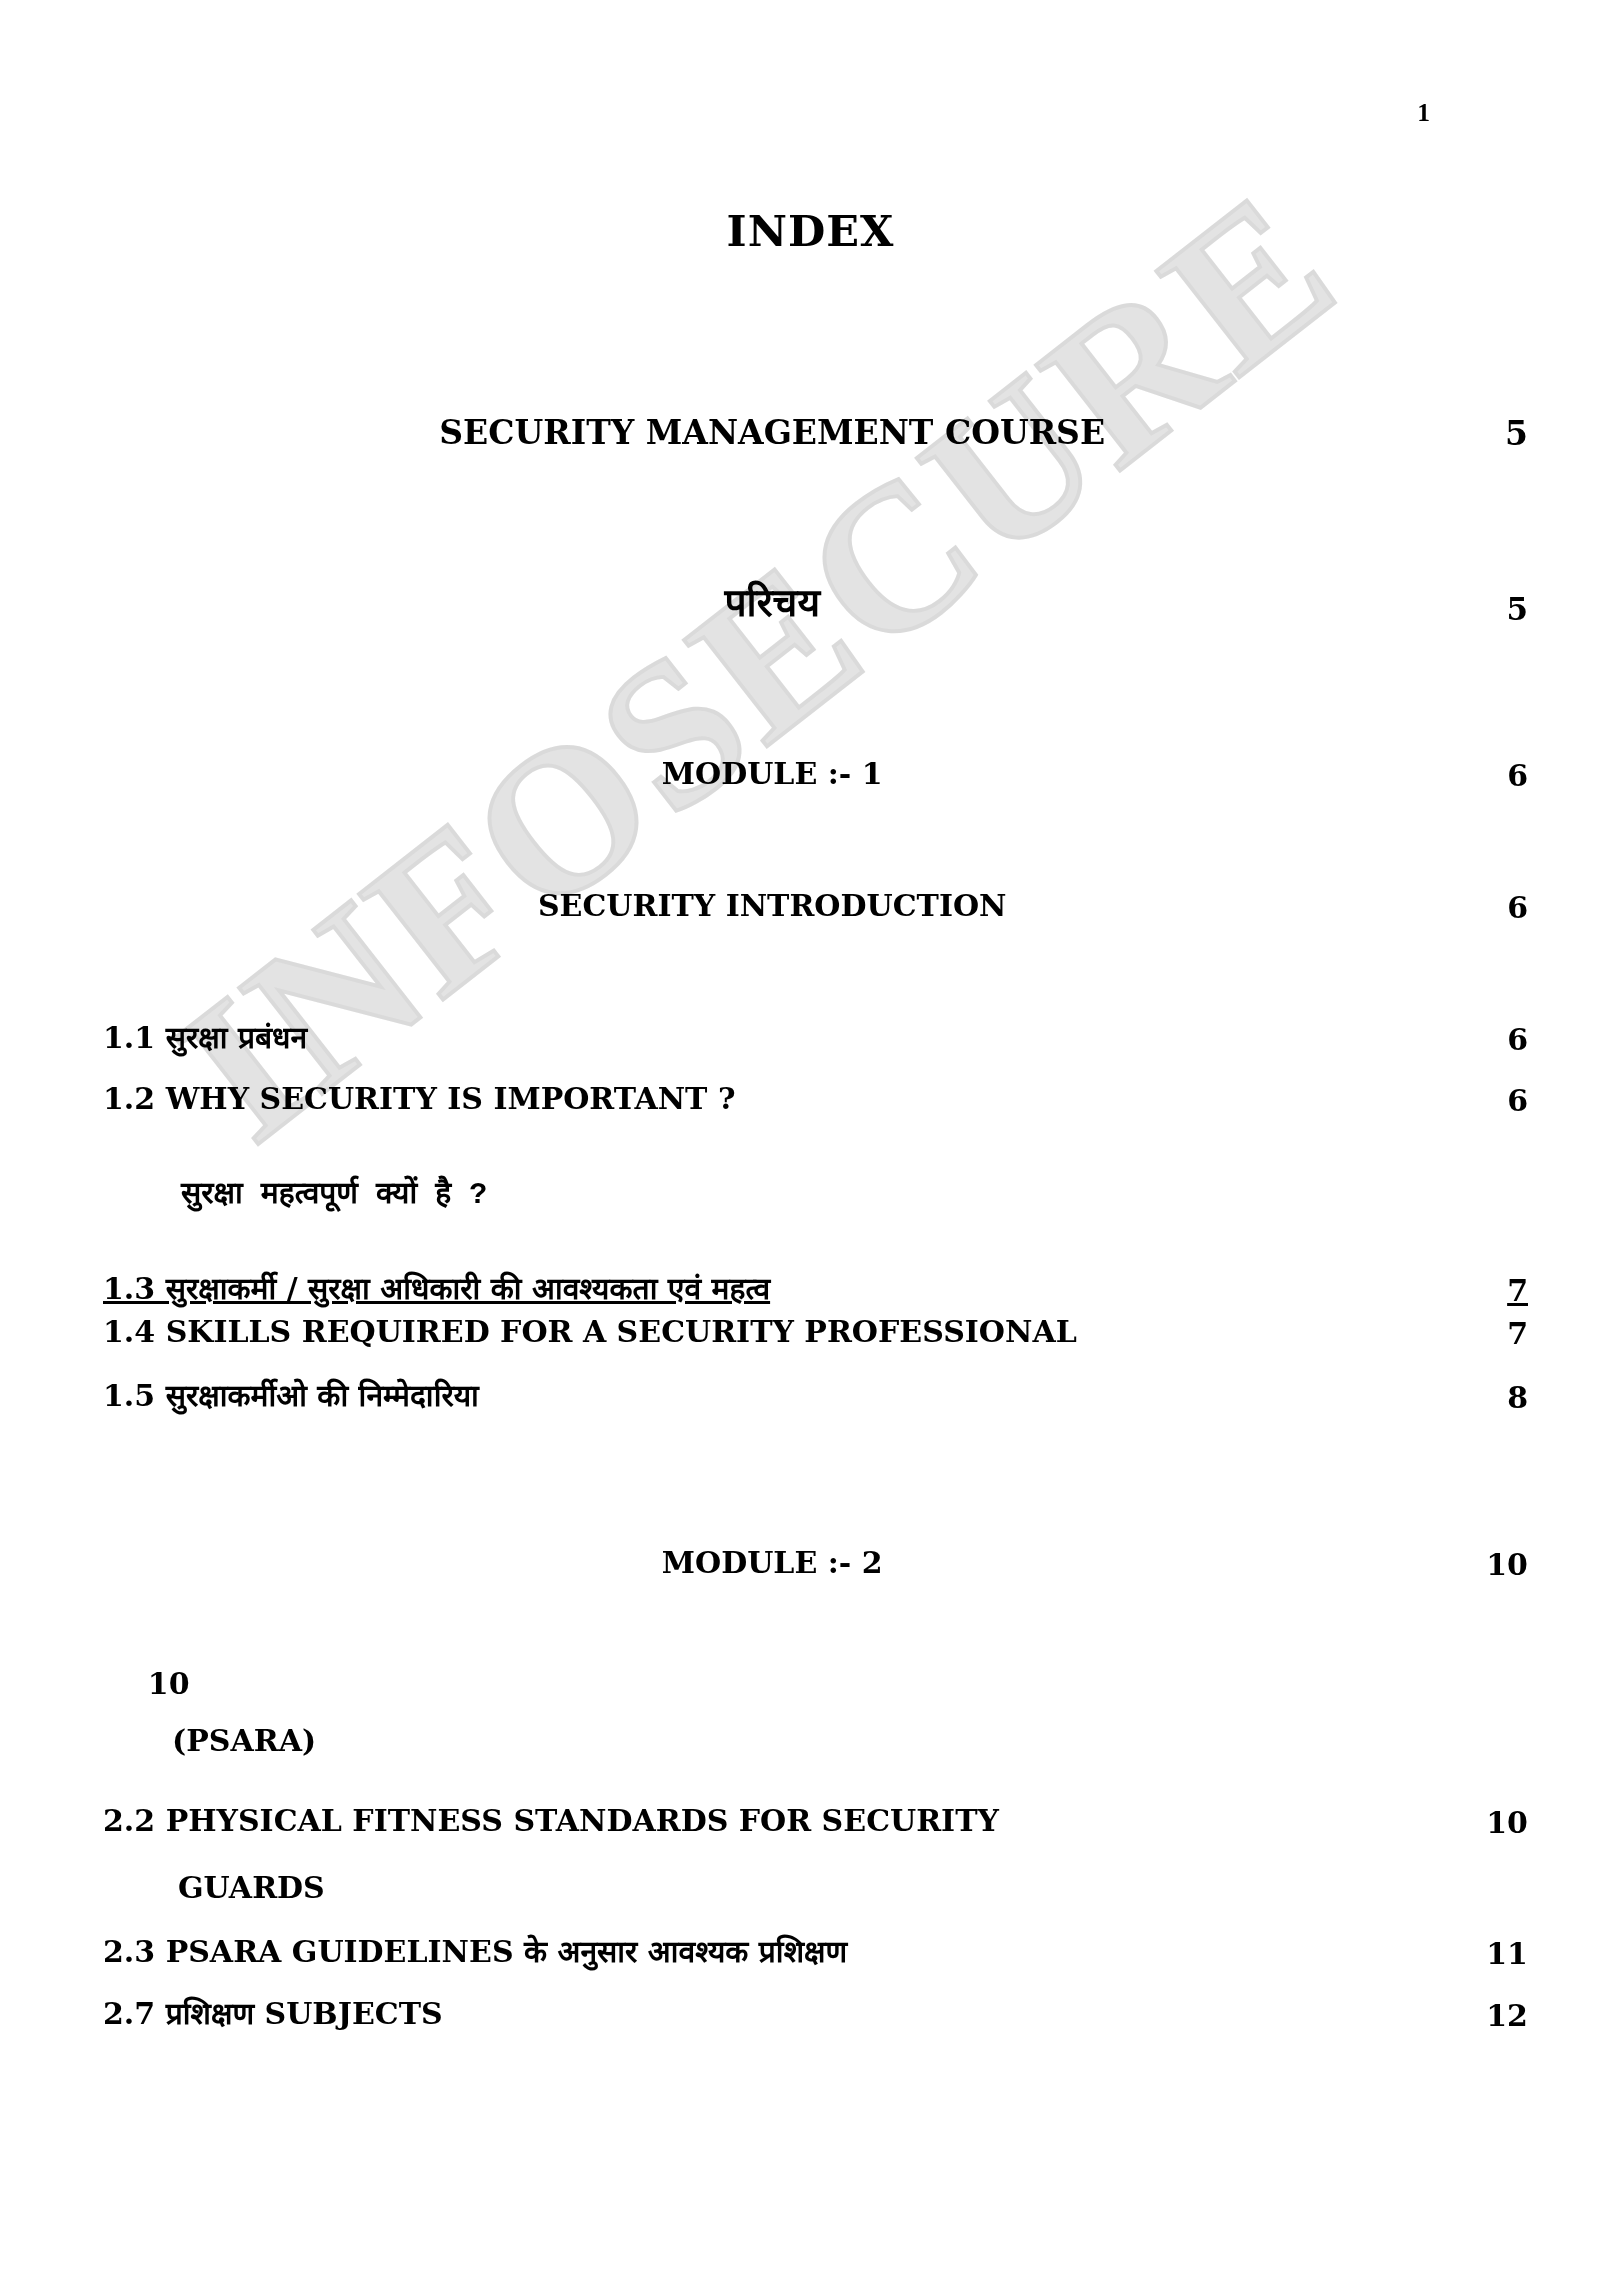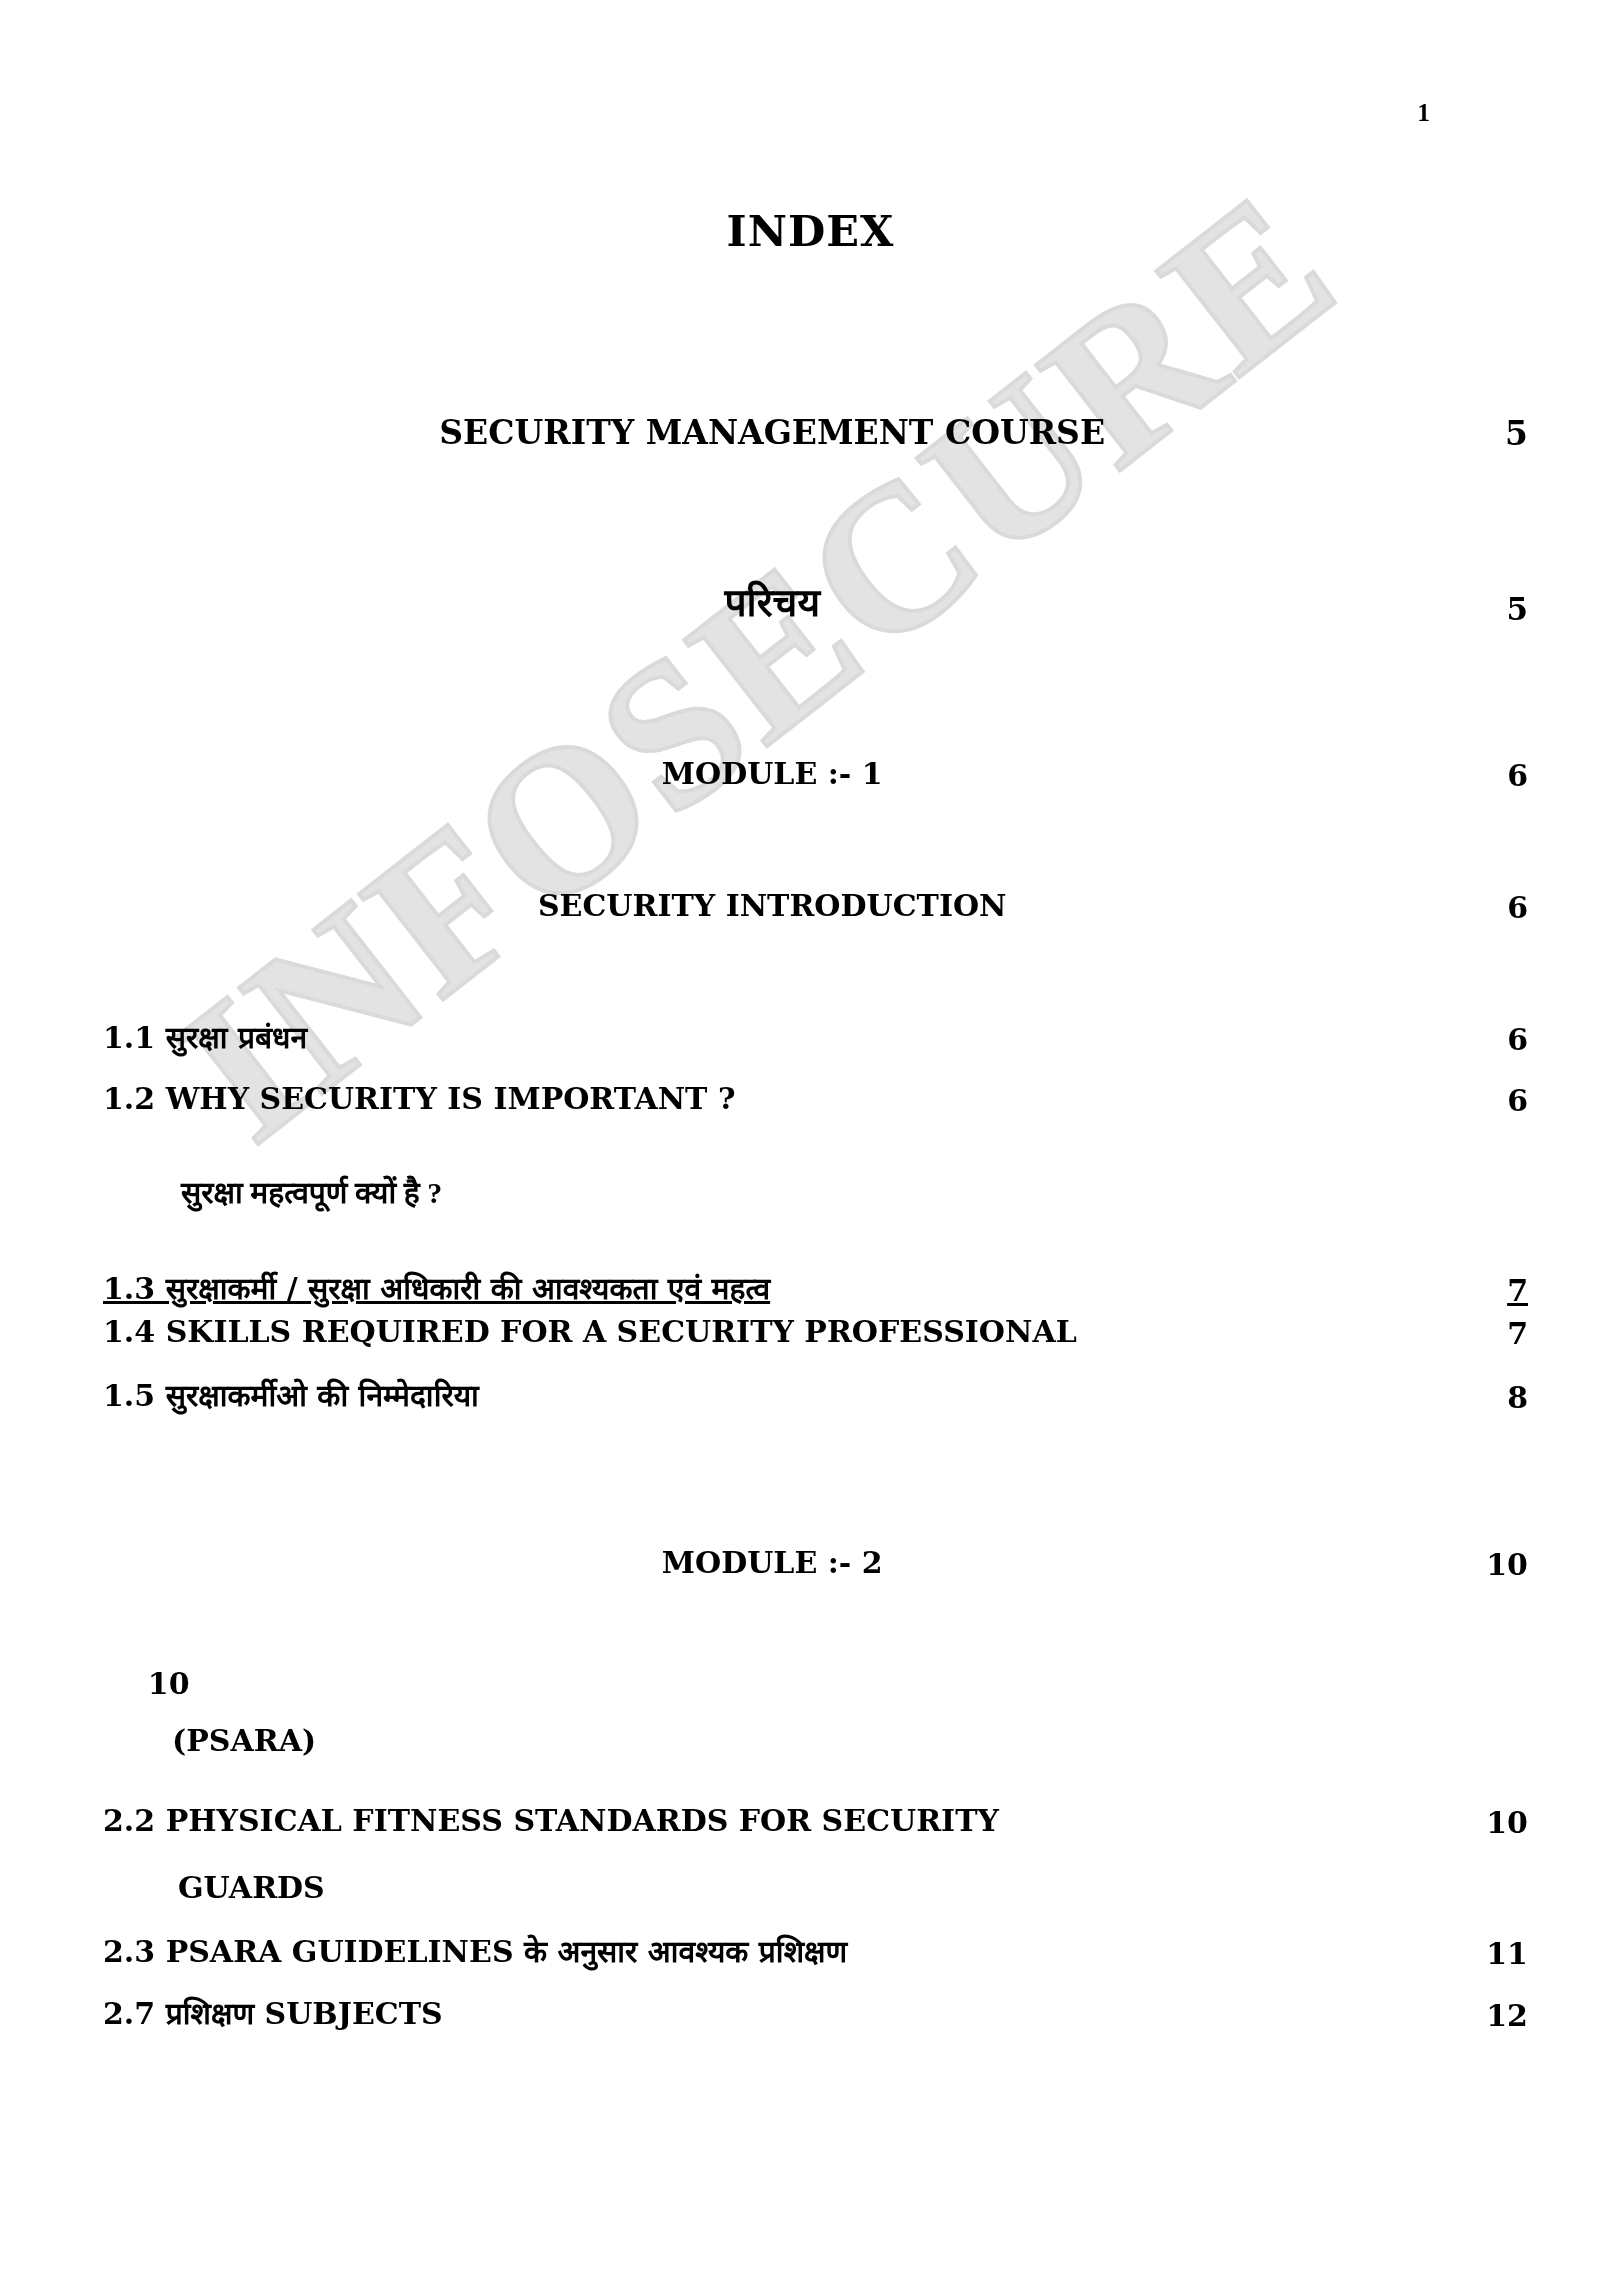--- a/index.html
+++ b/index.html
@@ -106,21 +106,21 @@
 
   .subline {
     position: absolute;
     left: 181px;
     font-size: 30px;
     font-weight: 700;
     font-family: "DejaVu Serif", serif;
   }
 
   .dev {
-    font-family: Liberation Serif, serif;
+    font-family: Liberation Mono, monospace;
   }
 </style>
 </head>
 <body>
 
 <div class="page">
 
   <div class="watermark">
     <div class="watermark-text">INFOSECURE</div>
   </div>

